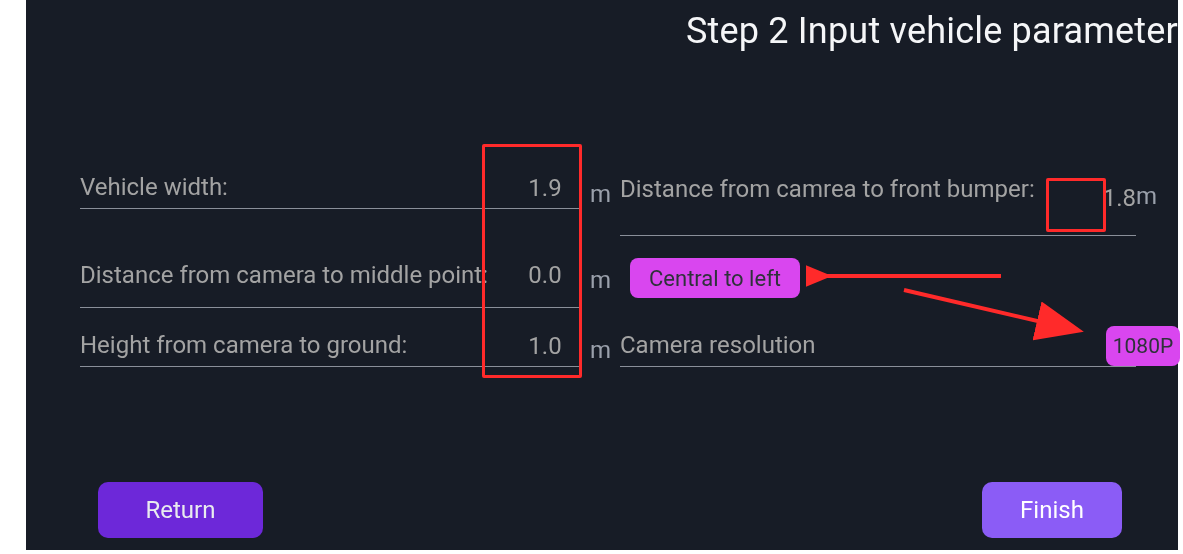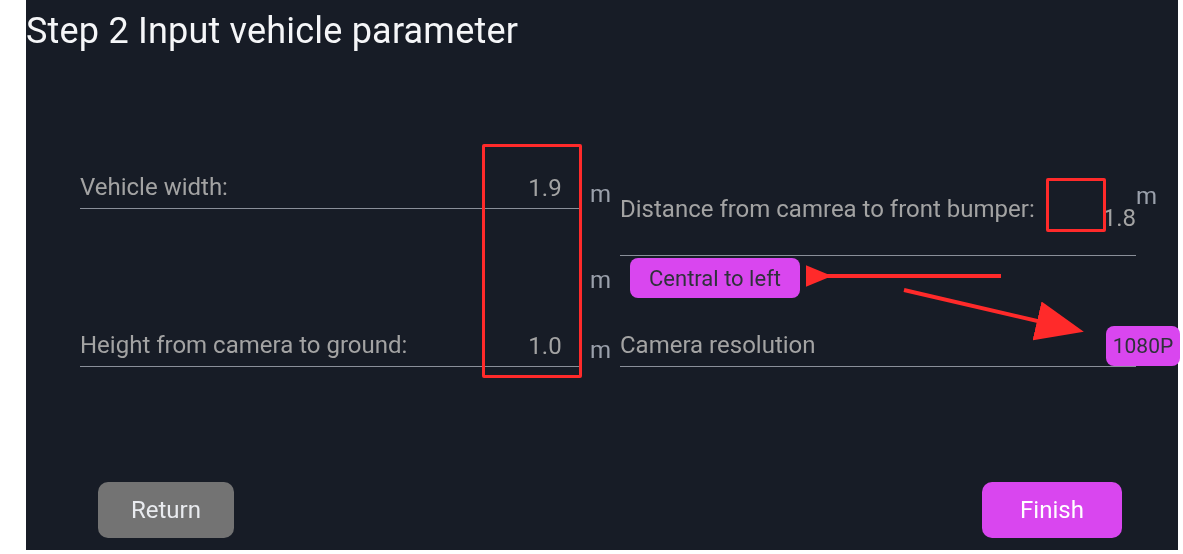--- a/index.html
+++ b/index.html
@@ -10,21 +10,21 @@
       top: 0;
       width: 1152px;
       height: 550px;
       background: #171c26;
       color: #f2f3f5;
     }
     .title {
       position: absolute;
       left: 0; right: 0;
       top: 10px;
-      text-align: left;
+      text-align: right;
       font-size: 36px;
       font-weight: 400;
       color: #f5f6f8;
       letter-spacing: 0.2px;
     }
     .field-row {
       position: absolute;
       display: flex;
       align-items: flex-end;
       border-bottom: 1px solid #8a8f99;
@@ -48,21 +48,21 @@
       font-size: 24px;
       color: #9aa0ab;
     }
 
     
     .row1 { left: 54px; top: 172px; width: 500px; }
     .row2 { left: 54px; top: 248px; width: 500px; height: 60px; align-items: center; }
     .row3 { left: 54px; top: 330px; width: 500px; }
 
     
-    .rrow1 { left: 594px; top: 172px; width: 516px; height: 64px; align-items: flex-start; margin-top: 20px; }
+    .rrow1 { left: 594px; top: 172px; width: 516px; height: 64px; align-items: flex-start; }
     .rrow1 .field-label { padding-top: 2px; }
     .rrow1 .field-value { margin-top: 12px; text-align: right; }
 
     
     .rrow2 { left: 594px; top: 330px; width: 516px; justify-content: flex-end; }
 
     
     .u1 { left: 564px; top: 180px; }
     .u2 { left: 564px; top: 266px; }
     .u3 { left: 564px; top: 336px; }
@@ -88,29 +88,29 @@
       border-radius: 10px;
       display: flex;
       align-items: center;
       justify-content: center;
       font-size: 24px;
       cursor: pointer;
     }
     .btn-return {
       left: 72px;
       top: 482px;
-      width: 136px;
-      background: #737373;
+      width: 165px;
+      background: #6d28d9;
       color: #e9ebef;
     }
     .btn-finish {
       left: 956px;
       top: 482px;
       width: 140px;
-      background: #d946ef;
+      background: #8b5cf6;
       color: #fff;
     }
 
     
     .annot-box {
       position: absolute;
       border: 3px solid #ff2a2a;
       border-radius: 2px;
       pointer-events: none;
     }
@@ -125,20 +125,24 @@
 
 <div class="screen">
   <div class="title">Step 2 Input vehicle parameter</div>
 
   <div class="field-row row1">
     <div class="field-label">Vehicle width:</div>
     <div class="field-value">1.9</div>
   </div>
   <div class="unit u1">m</div>
 
+  <div class="field-row row2">
+    <div class="field-label">Distance from camera to middle point:</div>
+    <div class="field-value">0.0</div>
+  </div>
   <div class="unit u2">m</div>
 
   <div class="field-row row3">
     <div class="field-label">Height from camera to ground:</div>
     <div class="field-value">1.0</div>
   </div>
   <div class="unit u3">m</div>
 
   <div class="field-row rrow1">
     <div class="field-label">Distance from camrea to front bumper:</div>

